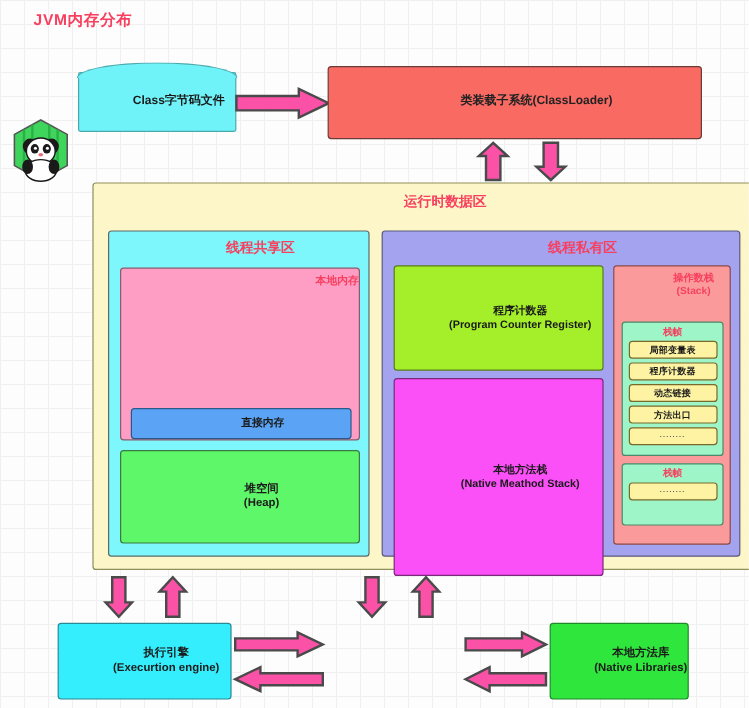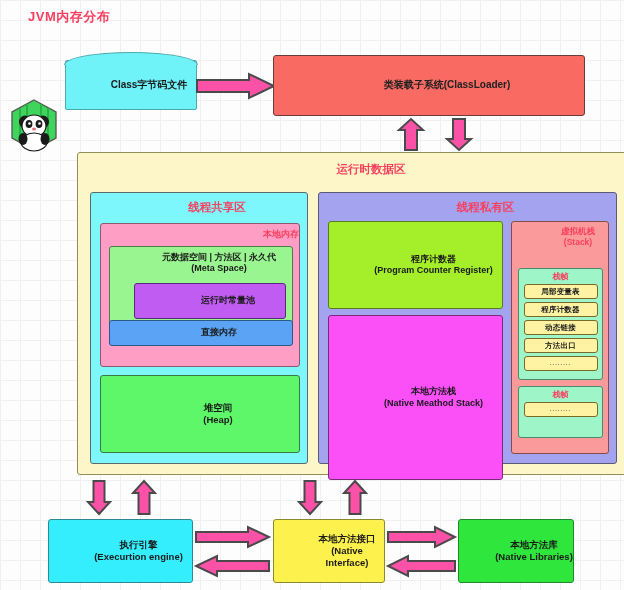--- a/index.html
+++ b/index.html
@@ -135,21 +135,21 @@
     padding-top: 5px;
   }
   #constpool {
     left: 24px; top: 36px; width: 152px; height: 36px;
     background: #c05cf2;
     border-color: #5a2a7a;
     font-size: 9px; color: #1a1a1a;
   }
 
   #direct-mem {
-    left: 8px; top: 96px; width: 184px; height: 26px;
+    left: 8px; top: 116px; width: 184px; height: 26px;
     background: #5ba4f5;
     border-color: #2a5a8a;
     font-size: 9px; color: #1a1a1a;
   }
 
   #heap {
     left: 9px; top: 182px; width: 200px; height: 78px;
     background: #5ef769;
     border-color: #3a7a3e;
     font-size: 9.5px; color: #1a1a1a;
@@ -293,27 +293,20 @@
 
   <div class="box" id="runtime">
     <span id="runtime-title">运行时数据区</span>
 
     <div class="box" id="shared">
       <span id="shared-title">线程共享区</span>
 
       <div class="box" id="native-mem">
         <span id="native-mem-title">本地内存</span>
 
-        <div class="box" id="metaspace">
-          <span>元数据空间 | 方法区 | 永久代</span>
-          <span>(Meta Space)</span>
-          <div class="box" id="constpool">
-            <span>运行时常量池</span>
-          </div>
-        </div>
 
         <div class="box" id="direct-mem">
           <span>直接内存</span>
         </div>
       </div>
 
       <div class="box" id="heap">
         <span>堆空间</span>
         <span>(Heap)</span>
       </div>
@@ -327,21 +320,21 @@
         <span>(Program Counter Register)</span>
       </div>
 
       <div class="box" id="nms">
         <span>本地方法栈</span>
         <span>(Native Meathod Stack)</span>
       </div>
 
       <div class="box" id="vmstack">
         <span id="vmstack-title">
-          <span>虚拟机栈</span><br>
+          <span>操作数栈</span><br>
           <span>(Stack)</span>
         </span>
 
         <div class="frame" id="frame1">
           <span class="frame-title">栈帧</span>
           <div class="slot">局部变量表</div>
           <div class="slot">程序计数器</div>
           <div class="slot">动态链接</div>
           <div class="slot">方法出口</div>
           <div class="slot dots">........</div>
@@ -375,24 +368,20 @@
     <svg width="22" height="34" viewBox="0 0 22 34">
       <path class="apath" d="M5.5,33 L5.5,12 L0,12 L11,0 L22,12 L16.5,12 L16.5,33 Z"></path>
     </svg>
   </div>
 
   <div class="box" id="exec-engine">
     <span>执行引擎</span>
     <span>(Execurtion engine)</span>
   </div>
 
-  <div class="box" id="native-if">
-    <span>本地方法接口</span>
-    <span>(Native Interface)</span>
-  </div>
 
   <div class="box" id="native-lib">
     <span>本地方法库</span>
     <span>(Native Libraries)</span>
   </div>
 
   <div class="arrow" style="left:196px; top:527px;">
     <svg width="74" height="20" viewBox="0 0 74 20">
       <path class="apath" d="M0,5 L52,5 L52,0 L73,10 L52,20 L52,15 L0,15 Z"></path>
     </svg>

